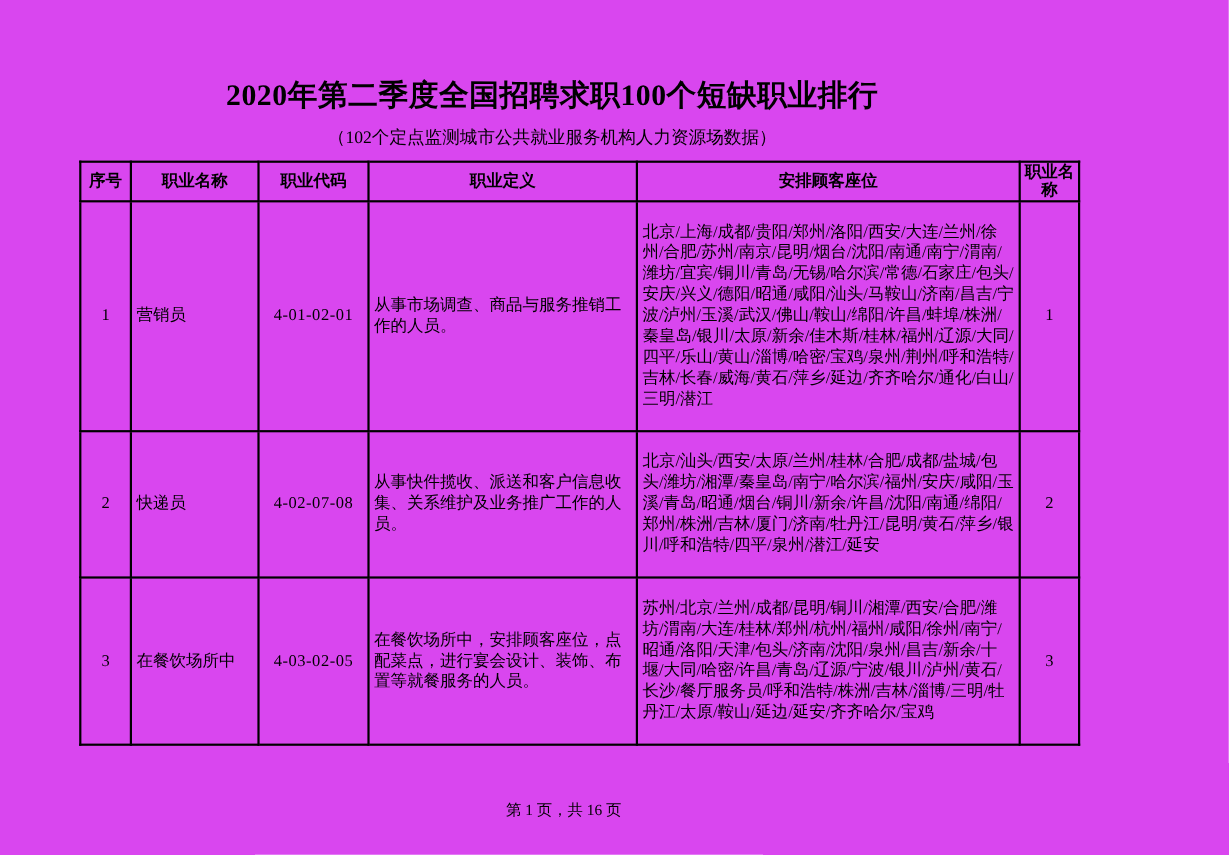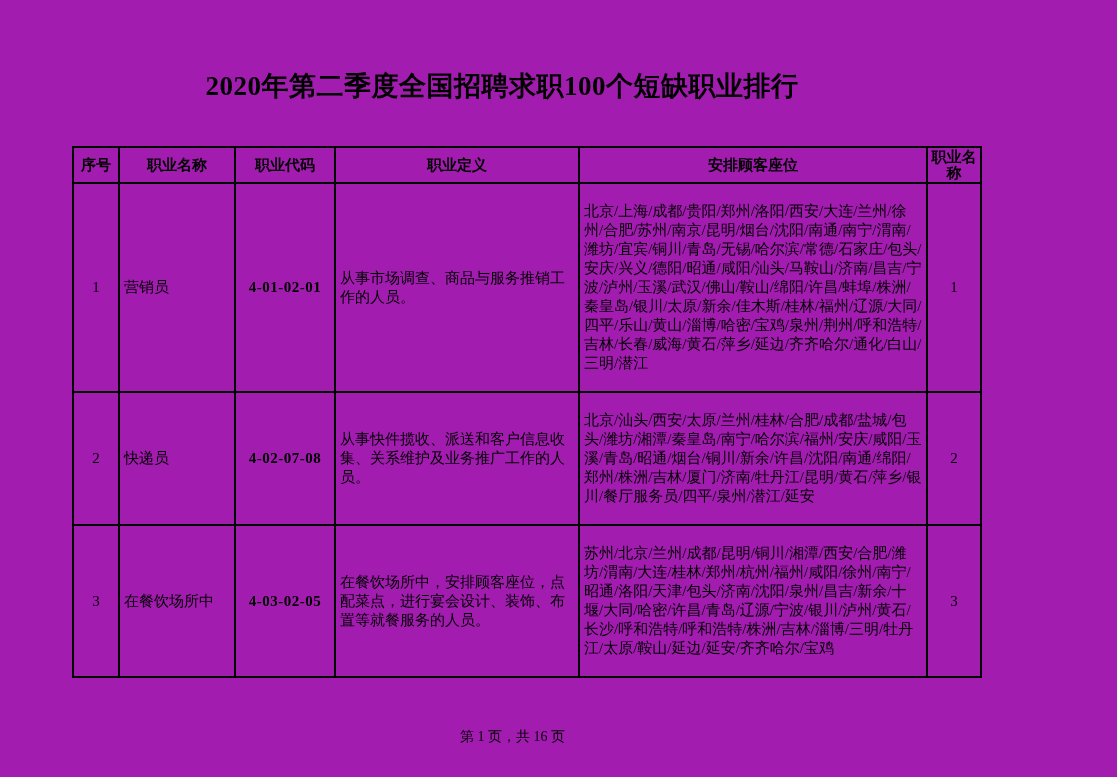--- a/index.html
+++ b/index.html
@@ -11,21 +11,21 @@
     width: 1117px;
     height: 777px;
     position: relative;
     font-family: "Liberation Serif", "DejaVu Serif", serif;
     color: #000000;
     overflow: hidden;
   }
   .sheet {
     position: absolute;
     inset: 0;
-    background: #a21caf;
+    background: #d946ef;
   }
   .doc-title {
     position: absolute;
     top: 68px;
     left: 48px;
     width: 908px;
     text-align: center;
     font-size: 27px;
     font-weight: bold;
     letter-spacing: 0.5px;
@@ -62,40 +62,41 @@
     vertical-align: middle;
     padding: 1px 2px;
     line-height: 16px;
   }
   tr.header-row { height: 33px; }
   tr.row-1 { height: 174px; }
   tr.row-2 { height: 117px; }
   tr.row-3 { height: 143px; }
   .c-index  { text-align: center; vertical-align: middle; }
   .c-name   { text-align: left;   vertical-align: middle; padding-left: 5px; font-family: Liberation Serif, serif; }
-  .c-code   { text-align: center; vertical-align: middle; letter-spacing: 0.5px; font-weight: bold; }
+  .c-code   { text-align: center; vertical-align: middle; letter-spacing: 0.5px; }
   .c-def    { text-align: left;   vertical-align: middle; padding: 2px 6px; }
   .c-cities { text-align: left;   vertical-align: middle; padding: 2px 5px; word-break: break-all; }
   .c-rank   { text-align: center; vertical-align: middle; }
   .doc-footer {
     position: absolute;
     top: 728px;
     left: 0;
     width: 1025px;
     text-align: center;
     font-size: 14px;
   }
 </style>
 </head>
 <body>
 
 <div class="sheet">
 
   <div class="doc-title">2020年第二季度全国招聘求职100个短缺职业排行</div>
 
+  <div class="doc-subtitle">（102个定点监测城市公共就业服务机构人力资源场数据）</div>
 
   <table class="rank-table">
     <colgroup>
       <col style="width:46px">
       <col style="width:116px">
       <col style="width:100px">
       <col style="width:244px">
       <col style="width:348px">
       <col style="width:54px">
     </colgroup>
@@ -116,30 +117,30 @@
         <td class="c-def">从事市场调查、商品与服务推销工作的人员。</td>
         <td class="c-cities">北京/上海/成都/贵阳/郑州/洛阳/西安/大连/兰州/徐州/合肥/苏州/南京/昆明/烟台/沈阳/南通/南宁/渭南/潍坊/宜宾/铜川/青岛/无锡/哈尔滨/常德/石家庄/包头/安庆/兴义/德阳/昭通/咸阳/汕头/马鞍山/济南/昌吉/宁波/泸州/玉溪/武汉/佛山/鞍山/绵阳/许昌/蚌埠/株洲/秦皇岛/银川/太原/新余/佳木斯/桂林/福州/辽源/大同/四平/乐山/黄山/淄博/哈密/宝鸡/泉州/荆州/呼和浩特/吉林/长春/威海/黄石/萍乡/延边/齐齐哈尔/通化/白山/三明/潜江</td>
         <td class="c-rank">1</td>
       </tr>
 
       <tr class="row-2">
         <td class="c-index">2</td>
         <td class="c-name">快递员</td>
         <td class="c-code">4-02-07-08</td>
         <td class="c-def">从事快件揽收、派送和客户信息收集、关系维护及业务推广工作的人员。</td>
-        <td class="c-cities">北京/汕头/西安/太原/兰州/桂林/合肥/成都/盐城/包头/潍坊/湘潭/秦皇岛/南宁/哈尔滨/福州/安庆/咸阳/玉溪/青岛/昭通/烟台/铜川/新余/许昌/沈阳/南通/绵阳/郑州/株洲/吉林/厦门/济南/牡丹江/昆明/黄石/萍乡/银川/餐厅服务员/四平/泉州/潜江/延安</td>
+        <td class="c-cities">北京/汕头/西安/太原/兰州/桂林/合肥/成都/盐城/包头/潍坊/湘潭/秦皇岛/南宁/哈尔滨/福州/安庆/咸阳/玉溪/青岛/昭通/烟台/铜川/新余/许昌/沈阳/南通/绵阳/郑州/株洲/吉林/厦门/济南/牡丹江/昆明/黄石/萍乡/银川/呼和浩特/四平/泉州/潜江/延安</td>
         <td class="c-rank">2</td>
       </tr>
 
       <tr class="row-3">
         <td class="c-index">3</td>
         <td class="c-name">在餐饮场所中</td>
         <td class="c-code">4-03-02-05</td>
         <td class="c-def">在餐饮场所中，安排顾客座位，点配菜点，进行宴会设计、装饰、布置等就餐服务的人员。</td>
-        <td class="c-cities">苏州/北京/兰州/成都/昆明/铜川/湘潭/西安/合肥/潍坊/渭南/大连/桂林/郑州/杭州/福州/咸阳/徐州/南宁/昭通/洛阳/天津/包头/济南/沈阳/泉州/昌吉/新余/十堰/大同/哈密/许昌/青岛/辽源/宁波/银川/泸州/黄石/长沙/呼和浩特/呼和浩特/株洲/吉林/淄博/三明/牡丹江/太原/鞍山/延边/延安/齐齐哈尔/宝鸡</td>
+        <td class="c-cities">苏州/北京/兰州/成都/昆明/铜川/湘潭/西安/合肥/潍坊/渭南/大连/桂林/郑州/杭州/福州/咸阳/徐州/南宁/昭通/洛阳/天津/包头/济南/沈阳/泉州/昌吉/新余/十堰/大同/哈密/许昌/青岛/辽源/宁波/银川/泸州/黄石/长沙/餐厅服务员/呼和浩特/株洲/吉林/淄博/三明/牡丹江/太原/鞍山/延边/延安/齐齐哈尔/宝鸡</td>
         <td class="c-rank">3</td>
       </tr>
     </tbody>
   </table>
 
   <div class="doc-footer">第 1 页，共 16 页</div>
 
 </div>
 
 </body></html>

